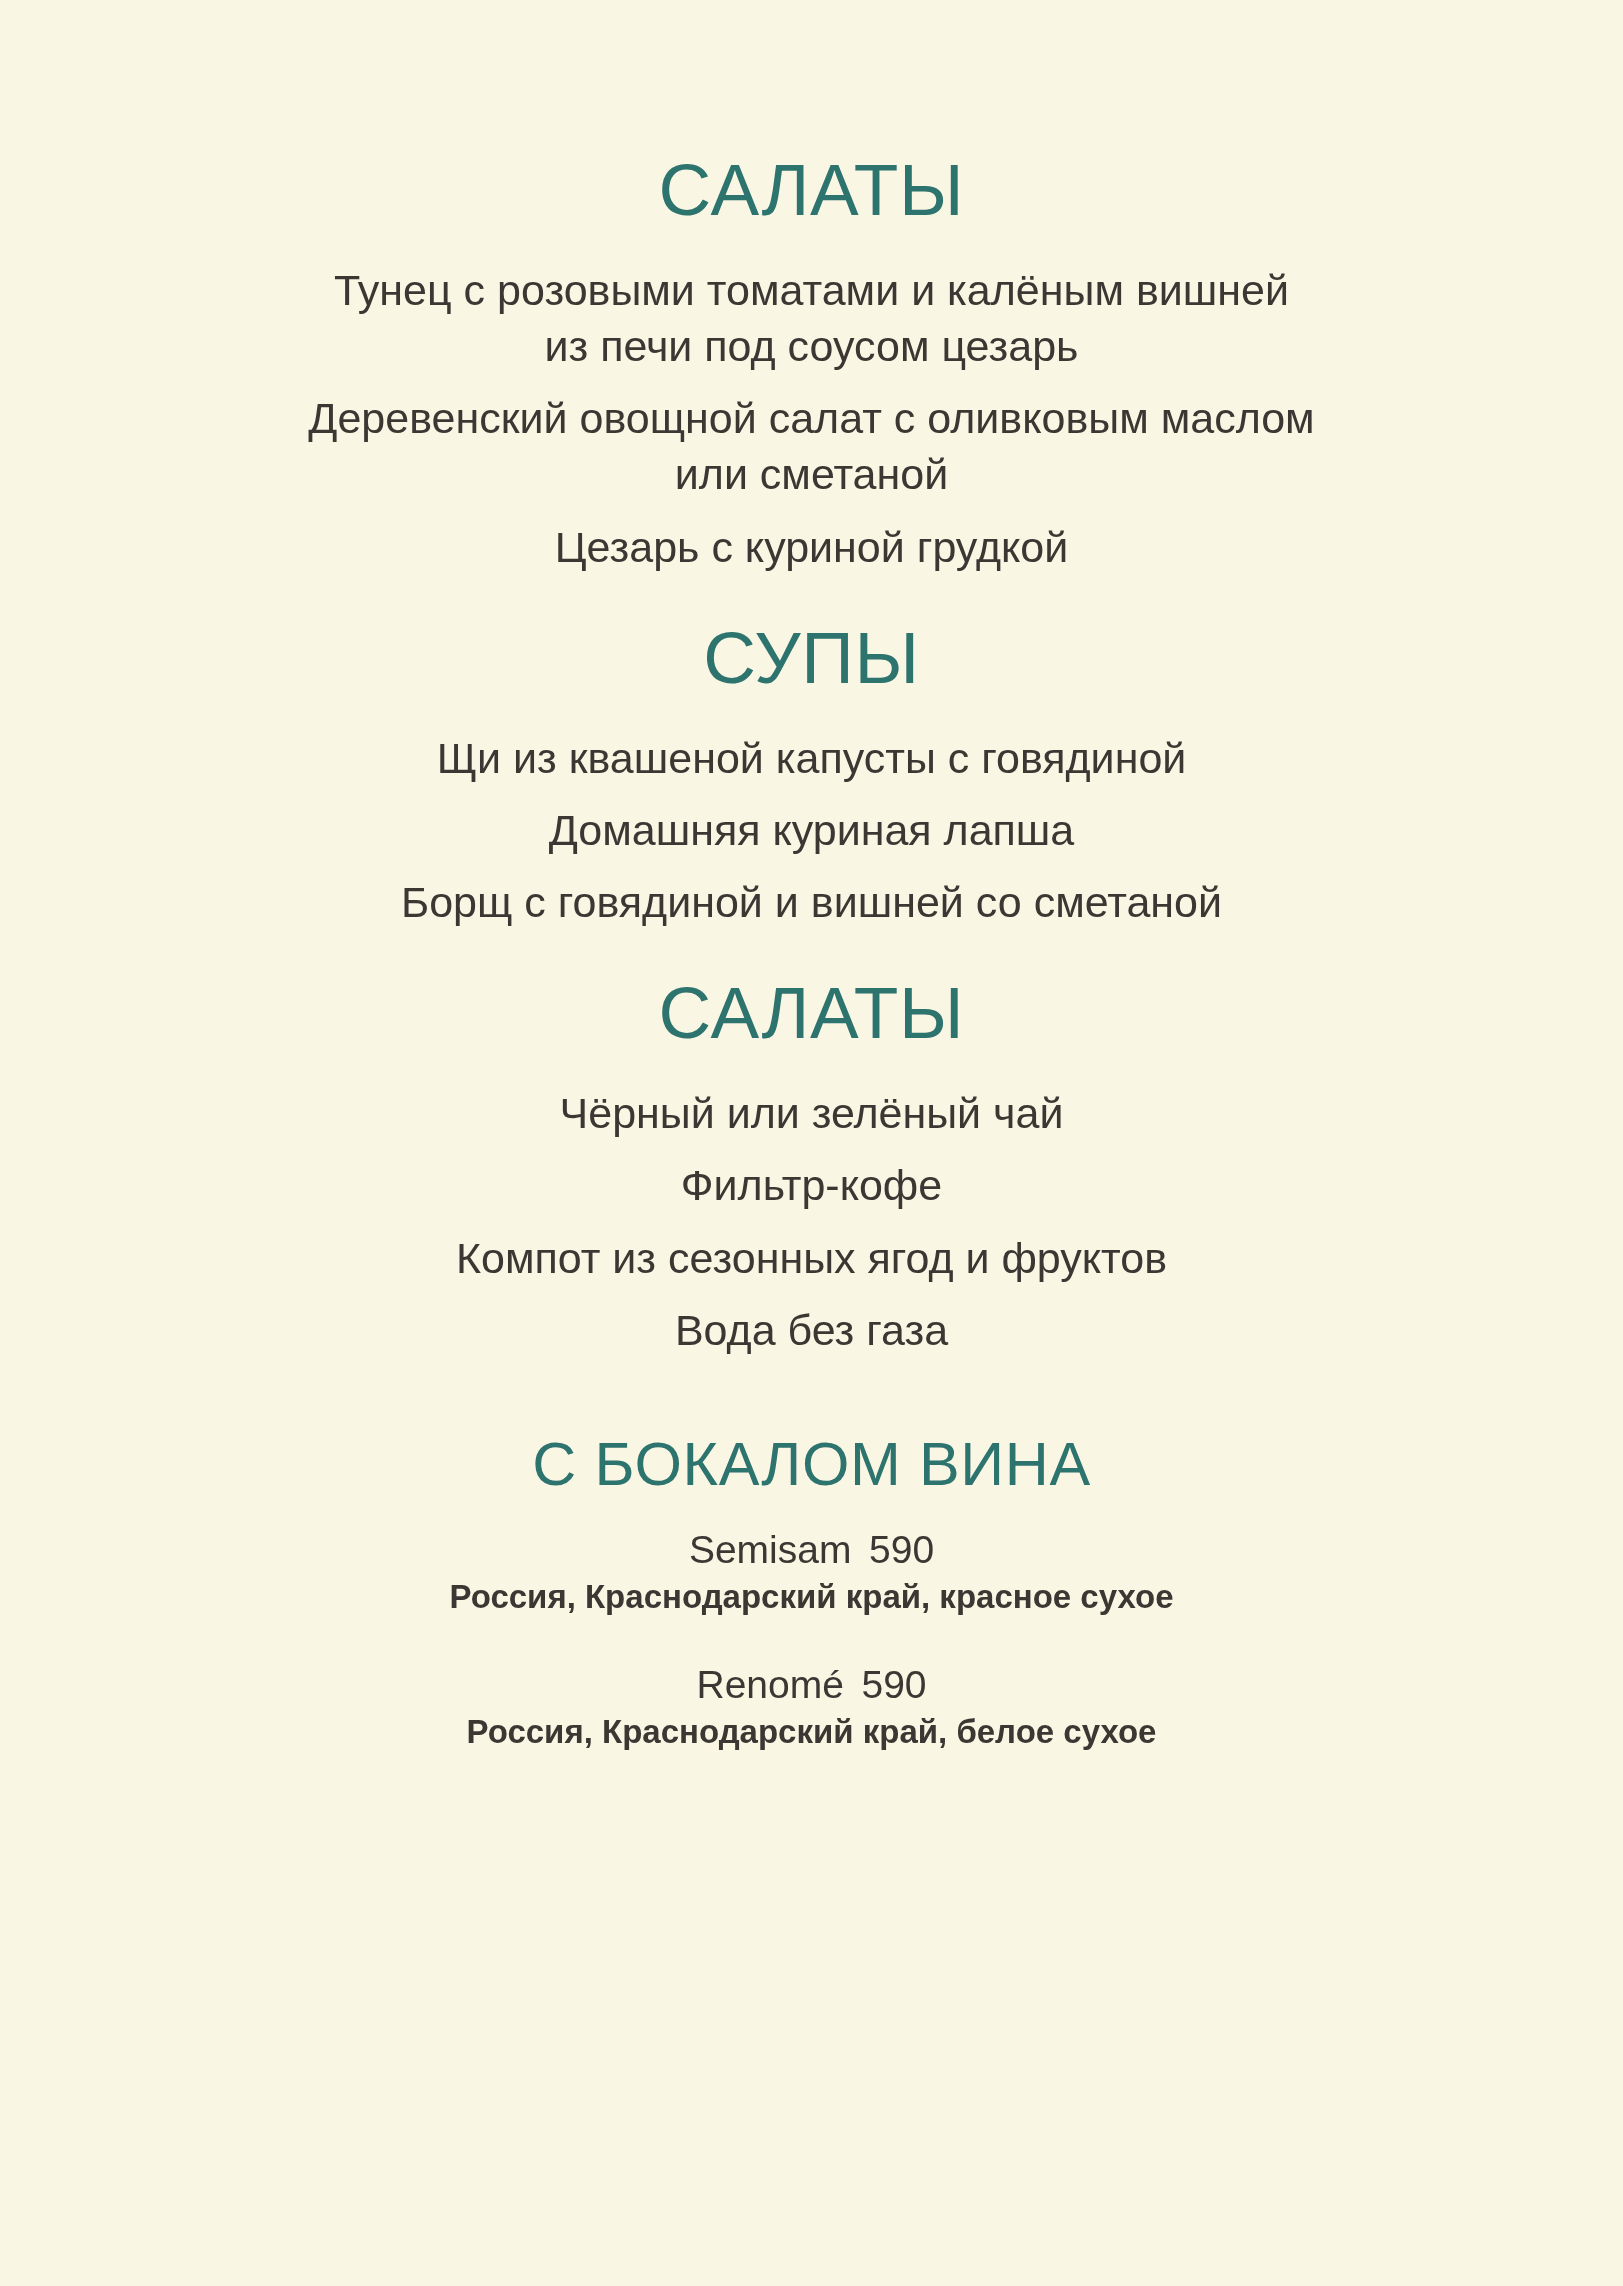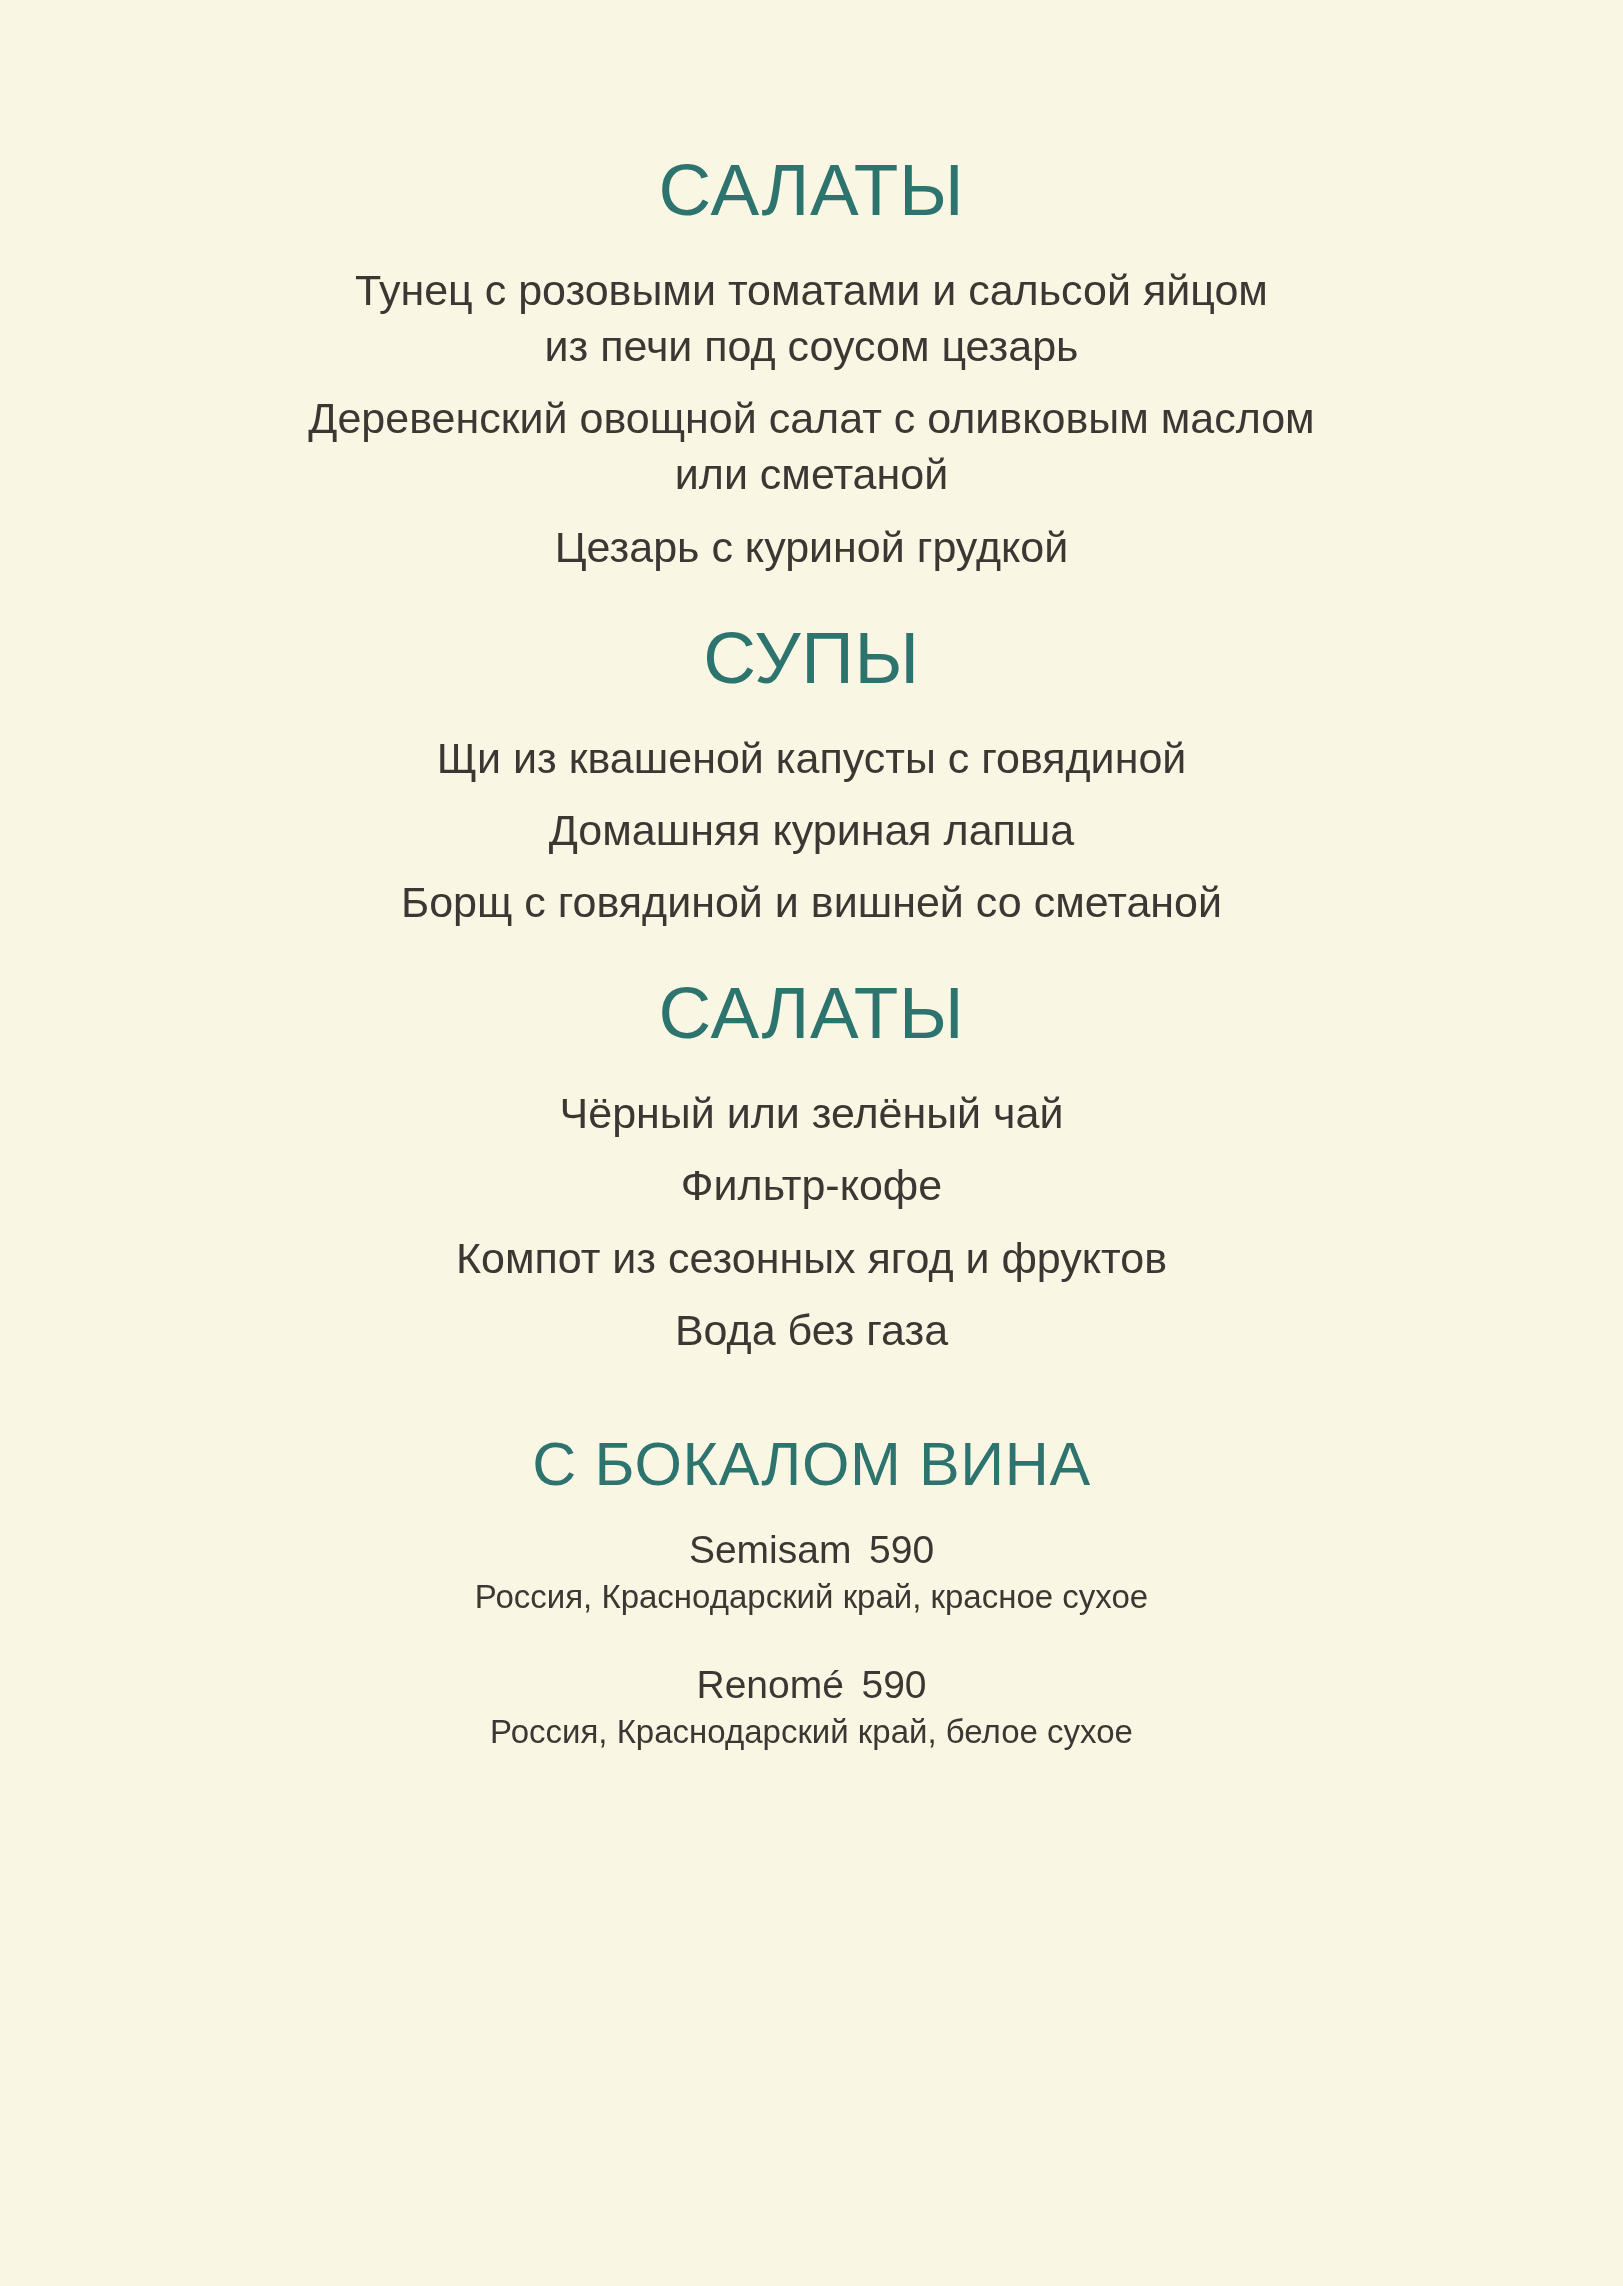--- a/index.html
+++ b/index.html
@@ -55,33 +55,33 @@
     font-size: 39px;
     line-height: 50px;
     font-weight: 400;
     color: var(--ink);
     margin: 0 0 1.8px 0;
   }
   .wine-name .price { margin-left: 0.45em; }
   .wine-desc {
     font-size: 33px;
     line-height: 39px;
-    font-weight: 400;
+    font-weight: 700;
     color: var(--ink);
     margin: 0;
   }
 </style>
 </head>
 <body>
 
 <div class="page">
 
   <section class="menu-section">
     <h2 class="section-title">САЛАТЫ</h2>
-    <p class="menu-item">Тунец с розовыми томатами и сальсой яйцом
+    <p class="menu-item">Тунец с розовыми томатами и калёным вишней
 из печи под соусом цезарь</p>
     <p class="menu-item">Деревенский овощной салат с оливковым маслом
 или сметаной</p>
     <p class="menu-item">Цезарь с куриной грудкой</p>
   </section>
 
   <section class="menu-section">
     <h2 class="section-title">СУПЫ</h2>
     <p class="menu-item">Щи из квашеной капусты с говядиной</p>
     <p class="menu-item">Домашняя куриная лапша</p>

